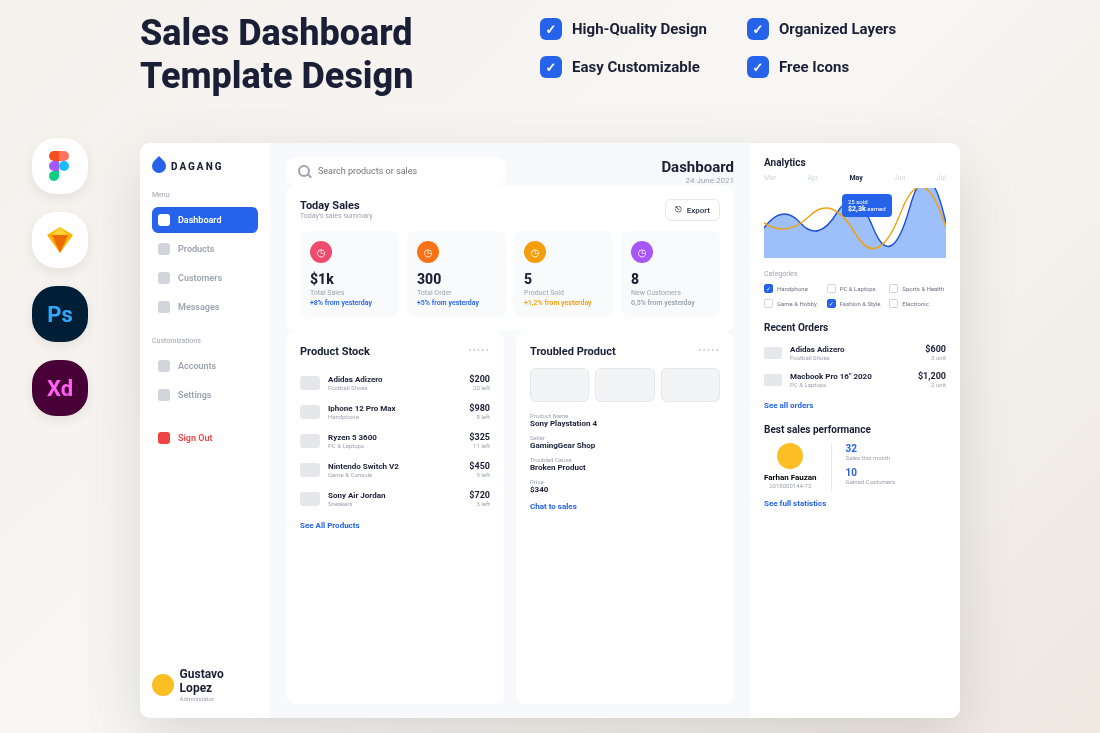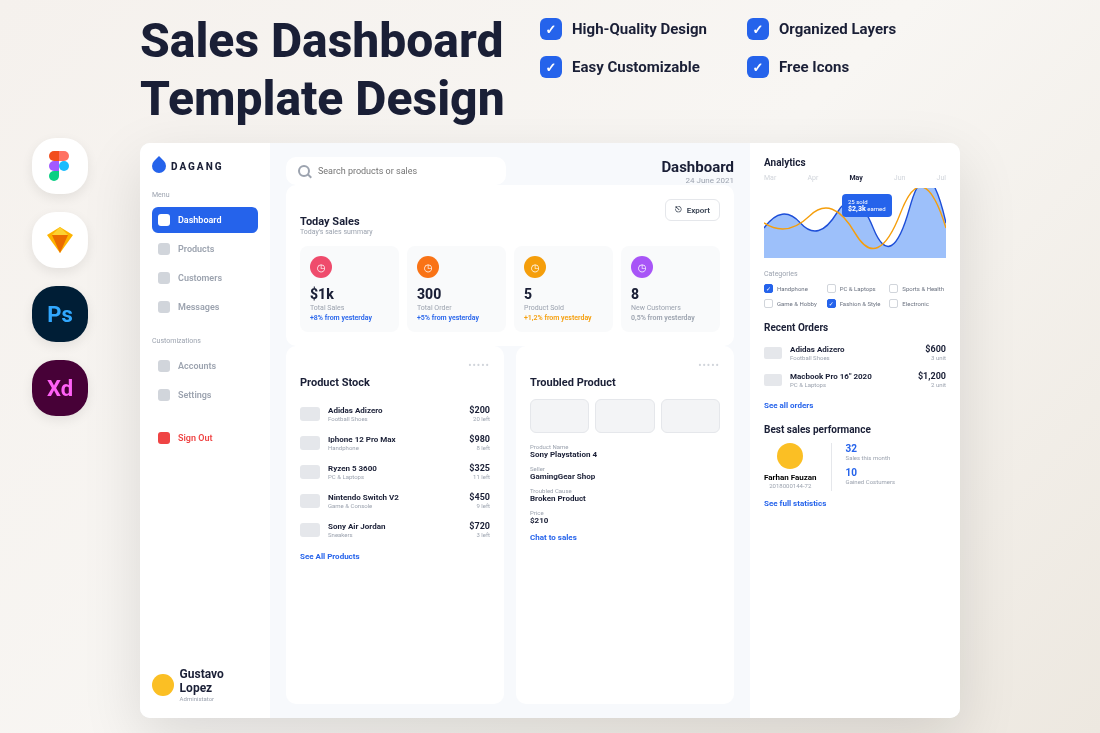--- a/index.html
+++ b/index.html
@@ -1,18 +1,18 @@
 <!DOCTYPE html>
 <html><head>
 <meta charset="utf-8">
 <style>
 * { margin: 0; padding: 0; box-sizing: border-box; font-family: -apple-system, BlinkMacSystemFont, 'Segoe UI', Roboto, sans-serif; }
 body { width: 1100px; height: 733px; background: linear-gradient(135deg, #f5f1ed 0%, #f8f6f3 50%, #ede8e0 100%); overflow: hidden; }
 
-.promo-title { position: absolute; top: 12px; left: 140px; font-size: 48px; font-weight: 800; color: #1a1f36; line-height: 1.2; }
+.promo-title { position: absolute; top: 12px; left: 140px; font-size: 36px; font-weight: 800; color: #1a1f36; line-height: 1.2; }
 .features { position: absolute; top: 18px; left: 540px; display: grid; grid-template-columns: 1fr 1fr; gap: 16px 40px; }
 .feature { display: flex; align-items: center; gap: 10px; font-size: 15px; font-weight: 700; color: #1a1f36; }
 .feature .check { width: 22px; height: 22px; background: #2563eb; border-radius: 6px; display: flex; align-items: center; justify-content: center; color: #fff; font-size: 13px; }
 
 .tool-icons { position: absolute; top: 138px; left: 32px; display: flex; flex-direction: column; gap: 18px; }
 .tool-icon { width: 56px; height: 56px; border-radius: 24px; display: flex; align-items: center; justify-content: center; font-size: 22px; font-weight: 700; box-shadow: 0 4px 12px rgba(0,0,0,0.08); }
 .figma { background: #fff; }
 .sketch { background: #fff; }
 .ps { background: #001e36; color: #31a8ff; }
 .xd { background: #470137; color: #ff61f6; }
@@ -39,21 +39,21 @@
 .search { display: flex; align-items: center; gap: 8px; background: #fff; border-radius: 10px; padding: 8px 12px; width: 220px; }
 .search-icon { width: 12px; height: 12px; border: 2px solid #9ca3af; border-radius: 50%; position: relative; }
 .search-icon::after { content: ''; position: absolute; width: 5px; height: 2px; background: #9ca3af; bottom: -2px; right: -4px; transform: rotate(45deg); }
 .search input { border: none; outline: none; font-size: 9px; color: #6b7280; flex: 1; }
 .page-title { text-align: right; }
 .page-title h1 { font-size: 15px; font-weight: 700; color: #1a1f36; }
 .page-title .date { font-size: 8px; color: #9ca3af; }
 
 .card { background: #fff; border-radius: 10px; padding: 14px; }
 .card-head { display: flex; justify-content: space-between; align-items: flex-start; margin-bottom: 10px; }
-.card-title { font-size: 11px; font-weight: 700; color: #1a1f36; margin-top: 16px; }
+.card-title { font-size: 11px; font-weight: 700; color: #1a1f36; }
 .card-sub { font-size: 7px; color: #9ca3af; }
 .export-btn { display: flex; align-items: center; gap: 5px; border: 1px solid #e5e7eb; border-radius: 6px; padding: 5px 9px; font-size: 8px; font-weight: 600; color: #374151; cursor: pointer; }
 
 .stats { display: grid; grid-template-columns: repeat(4, 1fr); gap: 8px; }
 .stat { background: #f9fafb; border-radius: 8px; padding: 10px; }
 .stat .sicon { width: 22px; height: 22px; border-radius: 50%; display: flex; align-items: center; justify-content: center; color: #fff; font-size: 10px; margin-bottom: 8px; }
 .stat .value { font-size: 14px; font-weight: 800; color: #1a1f36; }
 .stat .label { font-size: 7px; color: #9ca3af; margin: 2px 0; }
 .stat .delta { font-size: 7px; font-weight: 600; }
 
@@ -321,21 +321,21 @@
           <div class="timg"></div>
           <div class="timg"></div>
         </div>
         <div class="tfield-label">Product Name</div>
         <div class="tfield-value">Sony Playstation 4</div>
         <div class="tfield-label">Seller</div>
         <div class="tfield-value">GamingGear Shop</div>
         <div class="tfield-label">Troubled Cause</div>
         <div class="tfield-value">Broken Product</div>
         <div class="tfield-label">Price</div>
-        <div class="tfield-value">$210</div>
+        <div class="tfield-value">$340</div>
         <div class="see-all">Chat to sales</div>
       </div>
     </div>
   </div>
 
   <div class="rsidebar">
     <div class="rtitle">Analytics</div>
     <div class="months" id="months-row">
         <span class="">Mar</span>
         <span class="">Apr</span>

